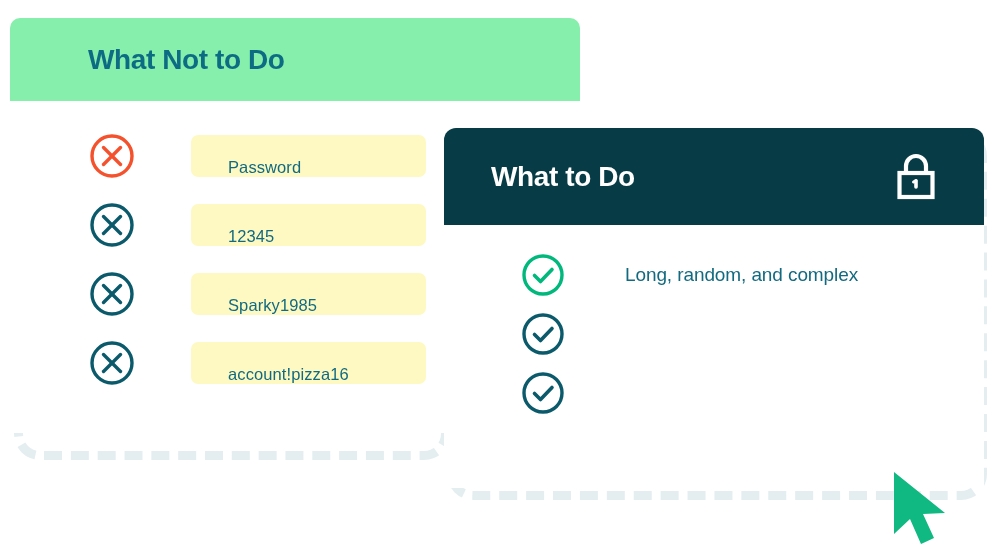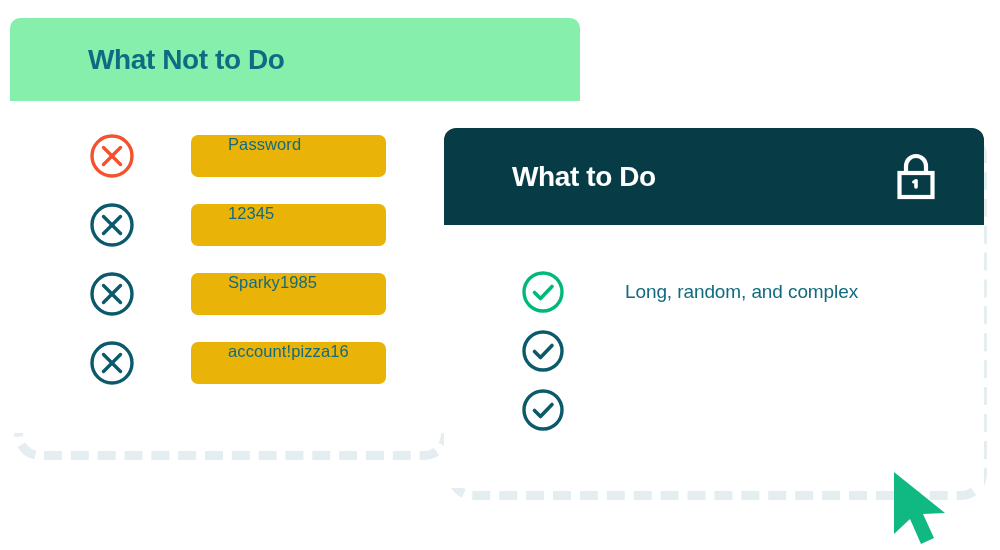--- a/index.html
+++ b/index.html
@@ -66,21 +66,21 @@
   #header-not-to-do {
     background: #86efac;
     border-radius: 10px 10px 0 0;
     height: 83px;
     padding: 0 40px 0 78px;
   }
   #header-to-do {
     background: #073c47;
     border-radius: 12px 12px 0 0;
     height: 97px;
-    padding: 0 44px 0 68px;
+    padding: 0 44px 0 47px;
   }
 
   .card-title {
     font-weight: bold;
     letter-spacing: -0.4px;
   }
   #title-not-to-do {
     color: #0d6c83;
     font-size: 28px;
   }
@@ -106,36 +106,36 @@
     padding-left: 78px;
   }
   .bad-row .icon-wrap {
     width: 48px;
     height: 48px;
     flex: 0 0 48px;
     display: block;
   }
   .pw-field {
     margin-left: 55px;
-    width: 195px;
+    width: 235px;
     height: 42px;
-    background: #eab308;
+    background: #fef9c3;
     border-radius: 7px;
     display: flex;
-    align-items: flex-start;
+    align-items: flex-end;
     padding-left: 37px;
     box-sizing: border-box;
     color: #126a80;
     font-size: 16.5px;
     letter-spacing: 0.1px;
   }
 
   
   #good-practice-list {
-    padding: 37px 0 0 0;
+    padding: 20px 0 0 0;
     margin: 0;
     list-style: none;
   }
   .good-row {
     display: flex;
     align-items: center;
     height: 59px;
     padding-left: 76px;
   }
   .good-row .icon-wrap {

